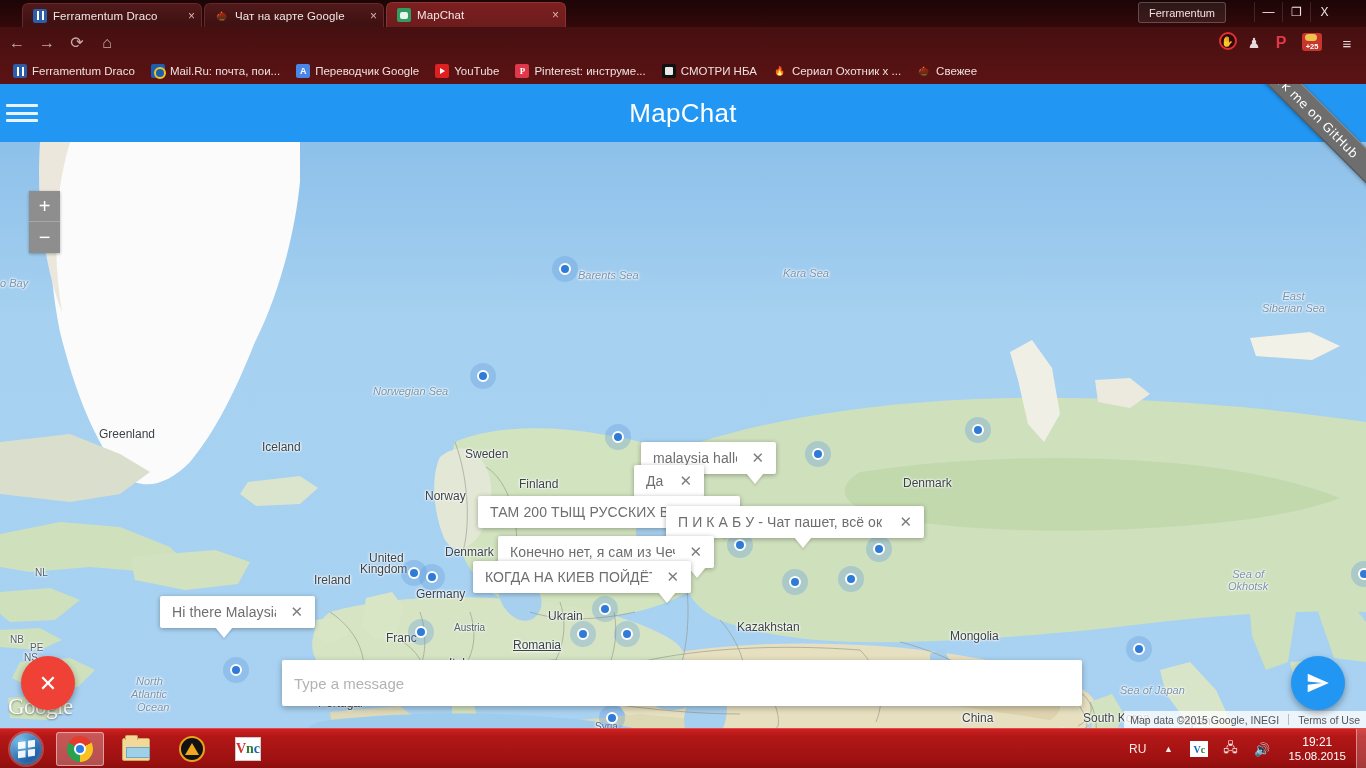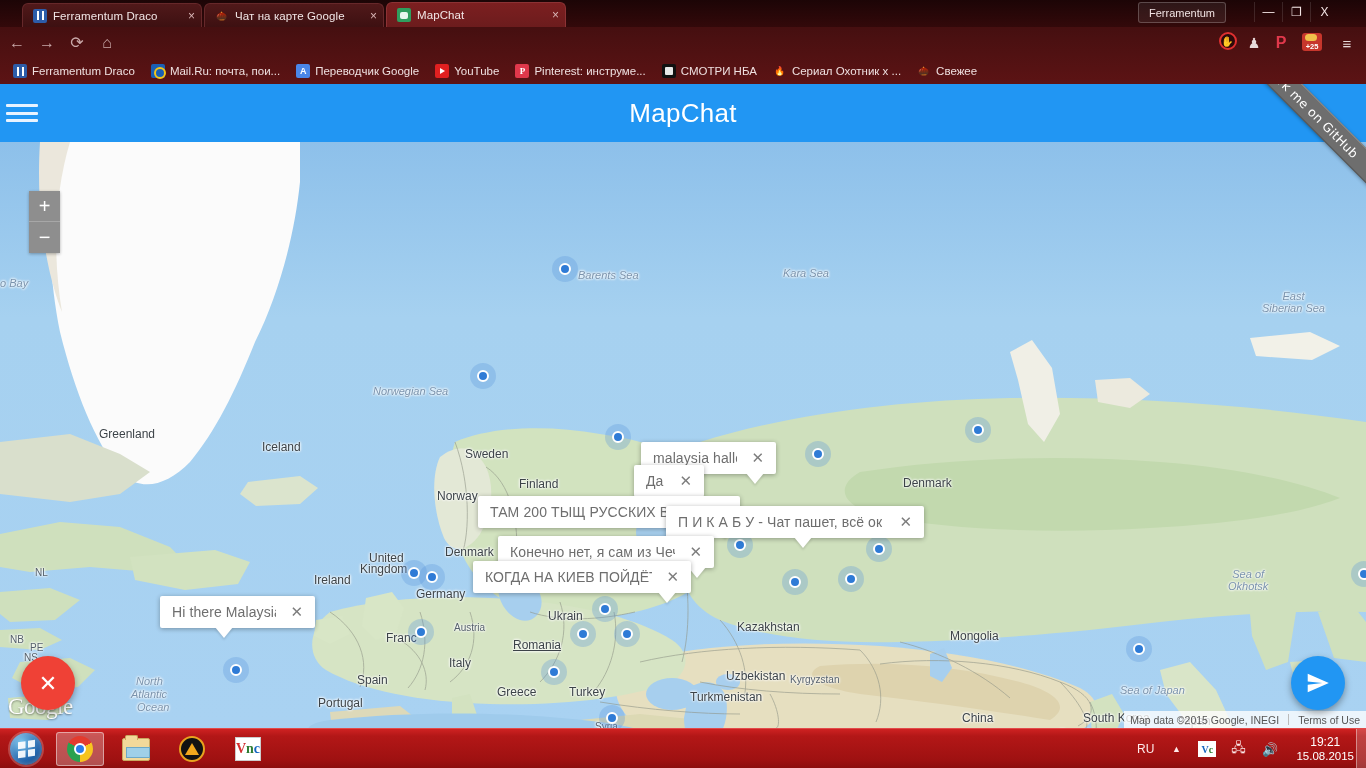--- a/index.html
+++ b/index.html
@@ -229,21 +229,21 @@
   .ic-amule { width:26px; height:26px; border-radius:50%; background:#121212;
     border:2px solid #e8a31e; display:flex; align-items:center; justify-content:center; }
   .ic-amule::after{ content:""; width:0;height:0; border-style:solid;
     border-width:0 7px 12px 7px; border-color:transparent transparent #f2a81d transparent; }
   .ic-vnc { width:26px; height:24px; background:#fff; border:1px solid #ccc;
     display:flex; align-items:center; justify-content:center;
     font-family:"Liberation Serif",serif; font-size:14px; font-weight:bold; }
   .ic-vnc .v{color:#d32f2f;} .ic-vnc .n{color:#2e7d32;} .ic-vnc .c{color:#1565c0;}
 
   #tray { position:absolute; right:0; top:0; height:40px; display:flex; align-items:center;
-    gap:12px; padding-right:8px; }
+    gap:12px; padding-right:16px; }
   #tray .tl { font-size:12px; color:#fdeaea; }
   .tray-ico { width:20px; height:20px; display:flex; align-items:center; justify-content:center;
     color:#fdeaea; font-size:13px; }
   .ic-vnc-sm { width:18px; height:16px; background:#fff; display:flex; align-items:center;
     justify-content:center; font-family:"Liberation Serif",serif; font-size:10px;
     font-weight:bold; }
   .ic-vnc-sm .v{color:#1565c0;} .ic-vnc-sm .c{color:#2e7d32;}
   #clock { text-align:center; line-height:14px; color:#fff; font-size:12px; padding:0 4px;
     position:relative; }
   #clock .d { font-size:11.5px; }
@@ -486,21 +486,21 @@
         <div class="lbl sea" style="left: 783px; top: 125px;">Kara Sea</div>
         <div class="lbl sea" style="left: 1262px; top: 148px; text-align: center; line-height: 12px;">
           <div>East</div>
           <div>Siberian Sea</div>
         </div>
         <div class="lbl sea" style="left: 373px; top: 243px;">Norwegian Sea</div>
         <div class="lbl country" style="left: 99px; top: 285px;">Greenland</div>
         <div class="lbl country" style="left: 262px; top: 298px;">Iceland</div>
         <div class="lbl country" style="left: 465px; top: 305px;">Sweden</div>
         <div class="lbl country" style="left: 519px; top: 335px;">Finland</div>
-        <div class="lbl country" style="left: 437px; top: 347px;">Norway</div>
+        <div class="lbl country" style="left: 425px; top: 347px;">Norway</div>
         <div class="lbl country" style="left: 903px; top: 334px;">Denmark</div>
         <div class="lbl small" style="left: 35px; top: 425px;">NL</div>
         <div class="lbl small" style="left: 10px; top: 492px;">NB</div>
         <div class="lbl small" style="left: 30px; top: 500px;">PE</div>
         <div class="lbl small" style="left: 24px; top: 510px;">NS</div>
         <div class="lbl country" style="left: 428px; top: 403px; margin-left: 17px;">Denmark</div>
         <div class="lbl country" style="left: 369px; top: 409px;">United</div>
         <div class="lbl country" style="left: 360px; top: 420px;">Kingdom</div>
         <div class="lbl country" style="left: 314px; top: 431px;">Ireland</div>
         <div class="lbl country" style="left: 416px; top: 445px;">Germany</div>
@@ -603,20 +603,23 @@
 
     <div id="attrib">
       <span>Map data ©2015 Google, INEGI</span>
       <span class="sep"></span>
       <span>Terms of Use</span>
     </div>
   </div>
 
   <div id="closefab">✕</div>
 
+  <div id="msgbar">
+    <input id="msginput" type="text" placeholder="Type a message" style="">
+  </div>
 
   <div id="sendfab">
     <svg width="26" height="26" viewBox="0 0 24 24">
       <path d="M2.5,20.5 L22,12 L2.5,3.5 L2.5,10.5 L16,12 L2.5,13.5 Z" fill="#fff"></path>
     </svg>
   </div>
 </div>
 
 <div id="taskbar">
   <div id="startbtn">

